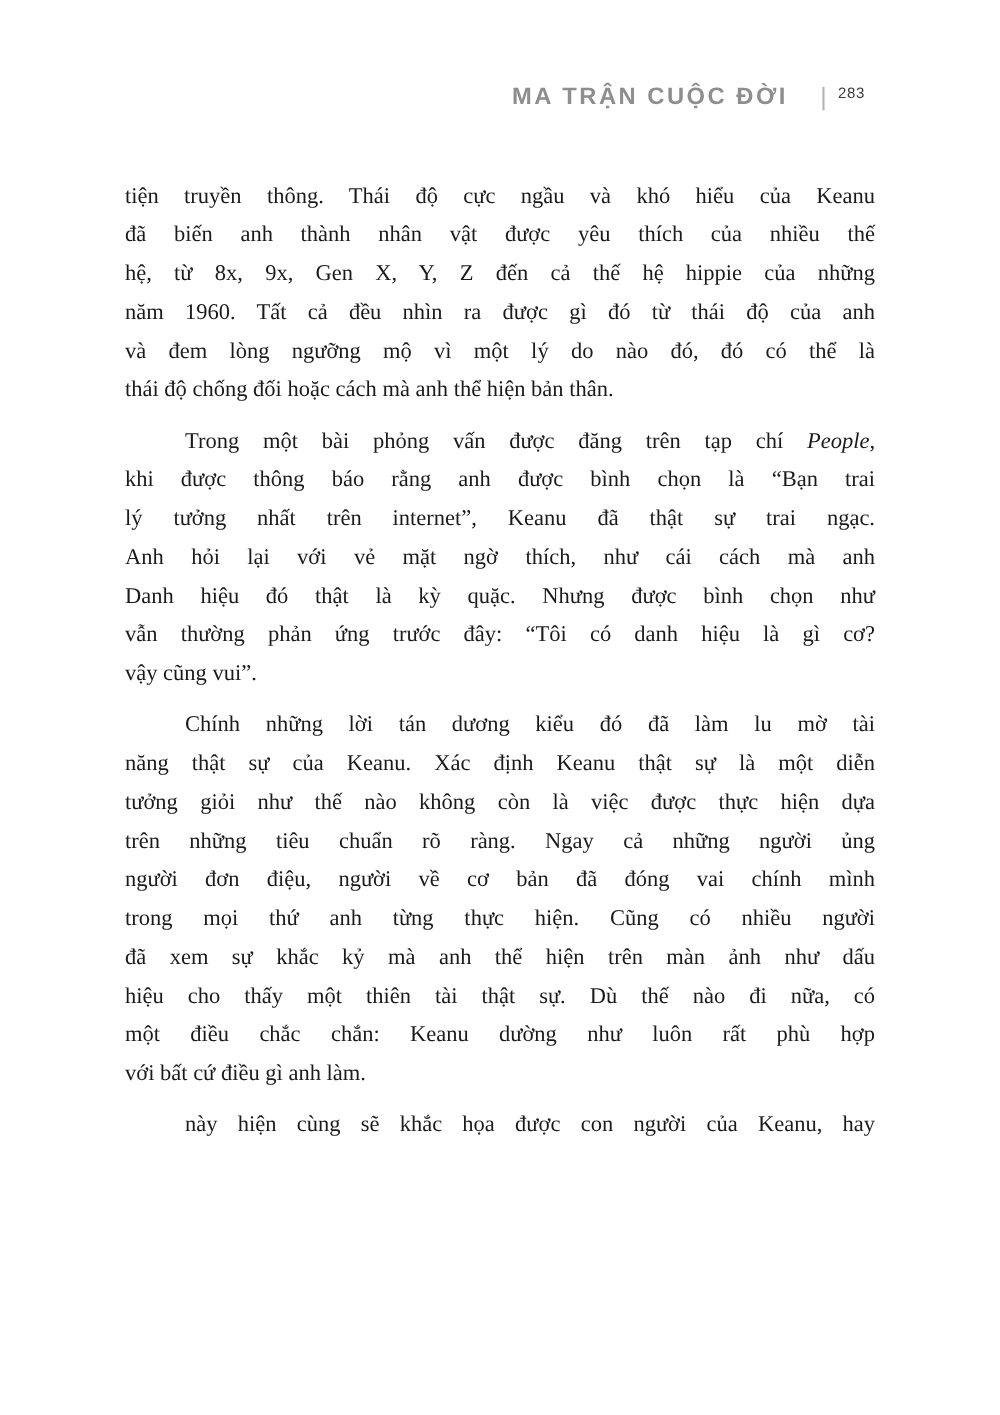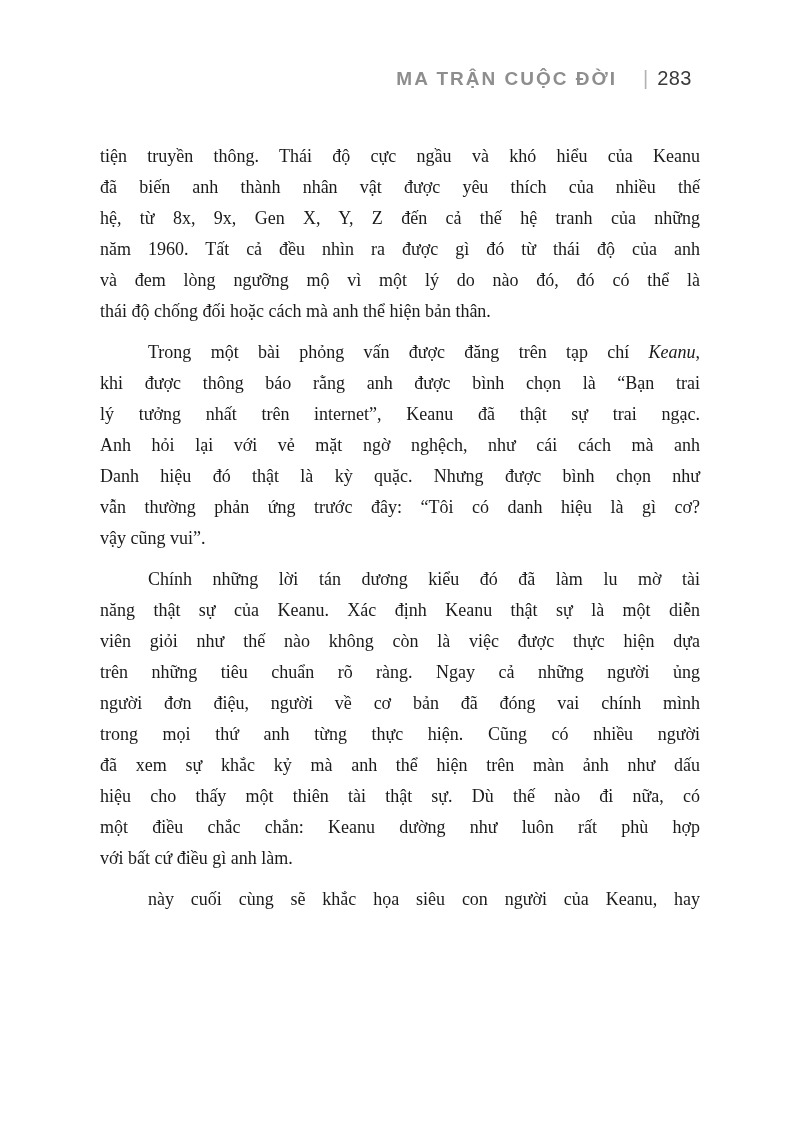--- a/index.html
+++ b/index.html
@@ -13,40 +13,40 @@
     overflow: hidden;
   }
   
   .header {
     position: absolute;
     top: 67px;
     left: 100px;
     right: 108px;
     display: flex;
     justify-content: flex-end;
-    align-items: center;
+    align-items: flex-start;
     font-family: "Liberation Sans", sans-serif;
     user-select: none;
   }
   .header .title {
     color: #8e8e8e;
     font-weight: bold;
     font-size: 19px;
     letter-spacing: 2px;
   }
   .header .sep {
     color: #b2b2b2;
     font-size: 20px;
     margin-left: 26px;
     margin-right: 9px;
     font-weight: normal;
   }
   .header .num {
     color: #3a3a3a;
-    font-size: 20px;
+    font-size: 12px;
     letter-spacing: 0.5px;
   }
   
   .textblock {
     position: absolute;
     top: 141px;
     left: 100px;
     width: 600px;
     font-family: "Liberation Serif", "DejaVu Serif", serif;
     font-size: 18px;
@@ -72,44 +72,44 @@
   <header class="header">
     <span class="title">MA TRẬN CUỘC ĐỜI</span>
     <span class="sep">|</span>
     <span class="num">283</span>
   </header>
 
   <main class="textblock">
       <div class="para">
         <div class="line">tiện truyền thông. Thái độ cực ngầu và khó hiểu của Keanu</div>
         <div class="line">đã biến anh thành nhân vật được yêu thích của nhiều thế</div>
-        <div class="line">hệ, từ 8x, 9x, Gen X, Y, Z đến cả thế hệ tranh của những</div>
+        <div class="line">hệ, từ 8x, 9x, Gen X, Y, Z đến cả thế hệ hippie của những</div>
         <div class="line">năm 1960. Tất cả đều nhìn ra được gì đó từ thái độ của anh</div>
         <div class="line">và đem lòng ngưỡng mộ vì một lý do nào đó, đó có thể là</div>
         <div class="line lastline">thái độ chống đối hoặc cách mà anh thể hiện bản thân.</div>
       </div>
       <div class="para indent">
-        <div class="line">Trong một bài phỏng vấn được đăng trên tạp chí <i>Keanu</i>,</div>
+        <div class="line">Trong một bài phỏng vấn được đăng trên tạp chí <i>People</i>,</div>
         <div class="line">khi được thông báo rằng anh được bình chọn là “Bạn trai</div>
         <div class="line">lý tưởng nhất trên internet”, Keanu đã thật sự trai ngạc.</div>
-        <div class="line">Anh hỏi lại với vẻ mặt ngờ nghệch, như cái cách mà anh</div>
+        <div class="line">Anh hỏi lại với vẻ mặt ngờ thích, như cái cách mà anh</div>
         <div class="line">Danh hiệu đó thật là kỳ quặc. Nhưng được bình chọn như</div>
         <div class="line">vẫn thường phản ứng trước đây: “Tôi có danh hiệu là gì cơ?</div>
         <div class="line lastline">vậy cũng vui”.</div>
       </div>
       <div class="para indent">
         <div class="line">Chính những lời tán dương kiểu đó đã làm lu mờ tài</div>
         <div class="line">năng thật sự của Keanu. Xác định Keanu thật sự là một diễn</div>
-        <div class="line">viên giỏi như thế nào không còn là việc được thực hiện dựa</div>
+        <div class="line">tưởng giỏi như thế nào không còn là việc được thực hiện dựa</div>
         <div class="line">trên những tiêu chuẩn rõ ràng. Ngay cả những người ủng</div>
         <div class="line">người đơn điệu, người về cơ bản đã đóng vai chính mình</div>
         <div class="line">trong mọi thứ anh từng thực hiện. Cũng có nhiều người</div>
         <div class="line">đã xem sự khắc kỷ mà anh thể hiện trên màn ảnh như dấu</div>
         <div class="line">hiệu cho thấy một thiên tài thật sự. Dù thế nào đi nữa, có</div>
         <div class="line">một điều chắc chắn: Keanu dường như luôn rất phù hợp</div>
         <div class="line lastline">với bất cứ điều gì anh làm.</div>
       </div>
       <div class="para indent">
-        <div class="line">này cuối cùng sẽ khắc họa siêu con người của Keanu, hay</div>
+        <div class="line">này hiện cùng sẽ khắc họa được con người của Keanu, hay</div>
       </div>
     </main>
 
 </div>
 
 </body></html>

